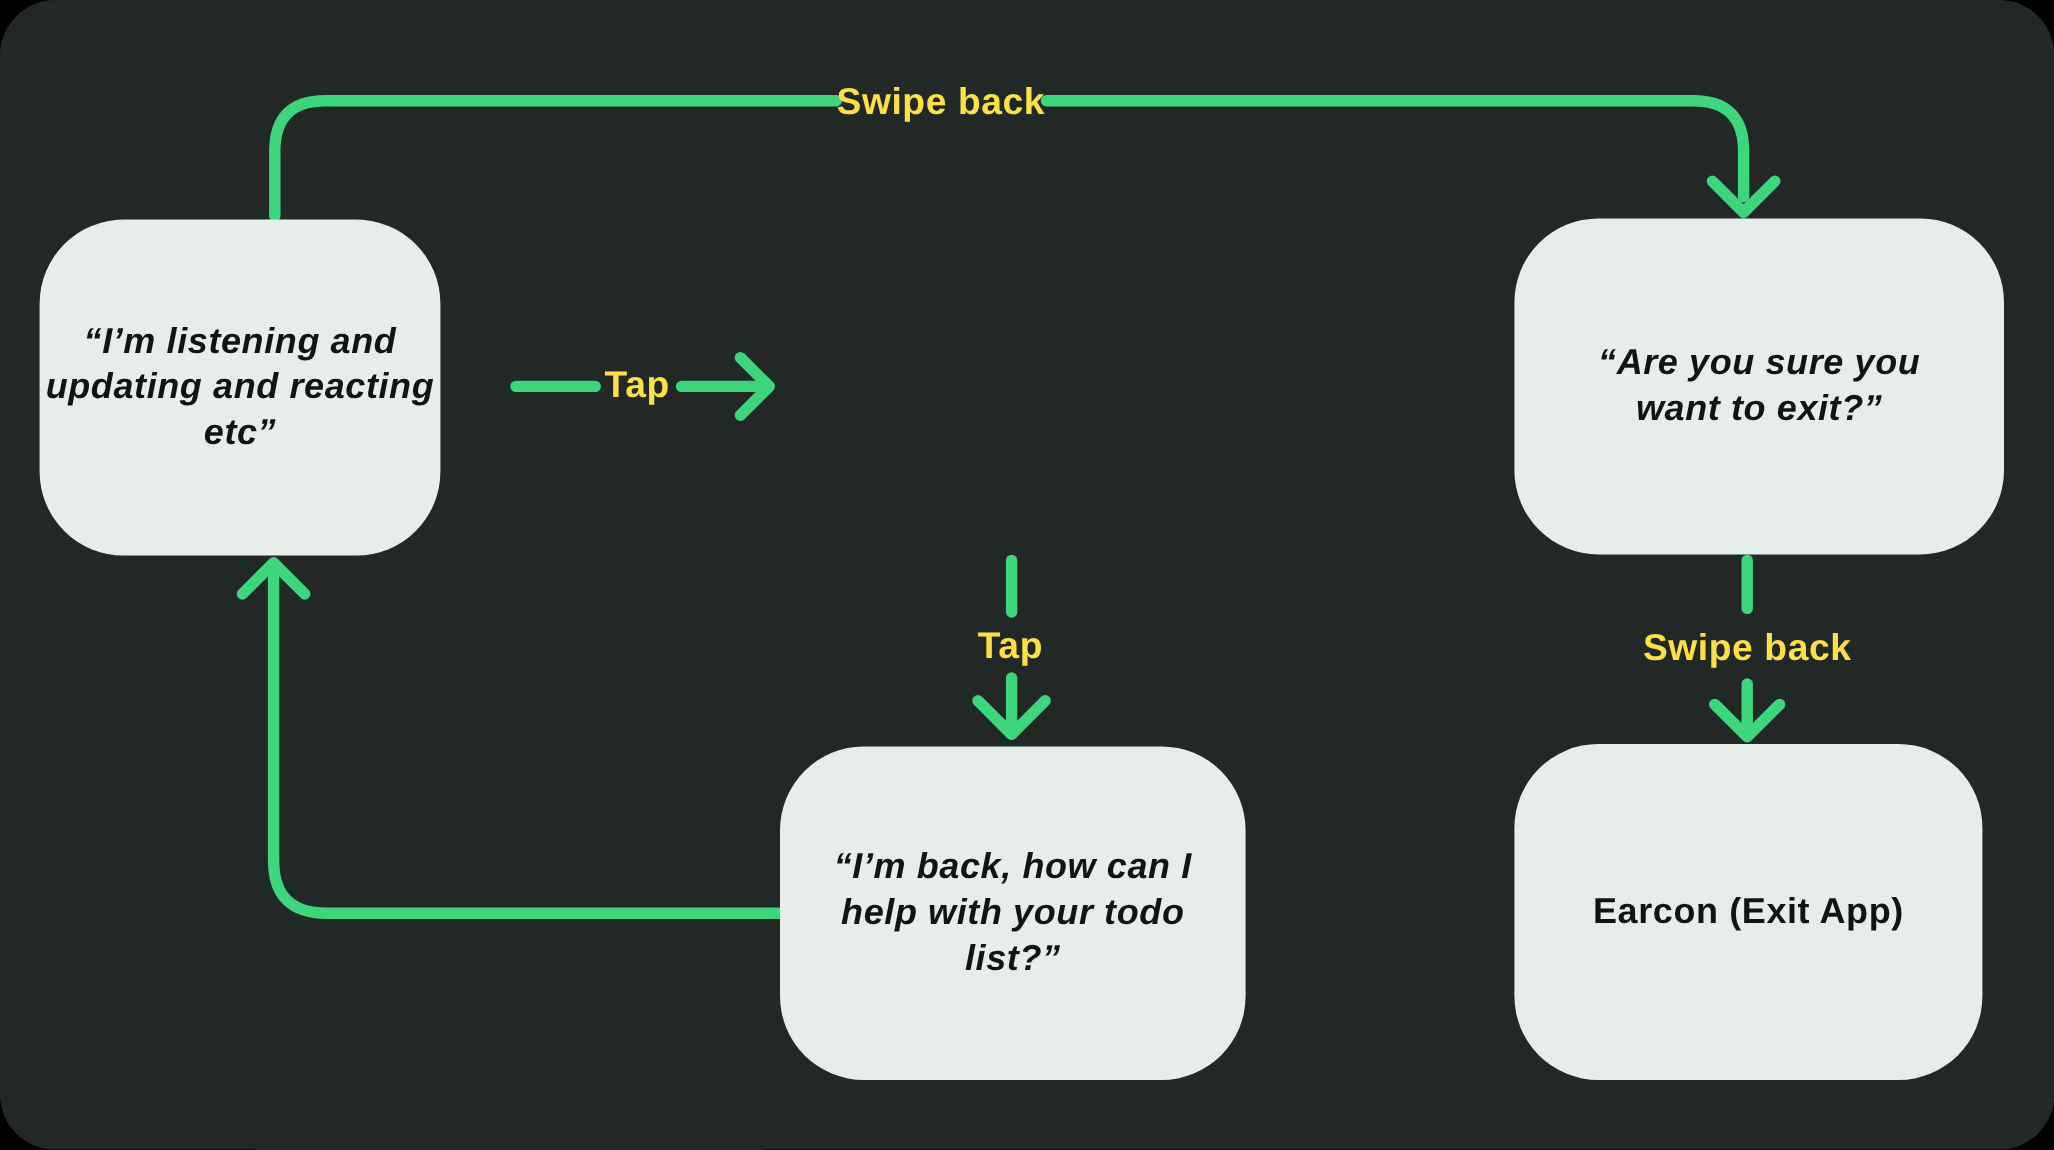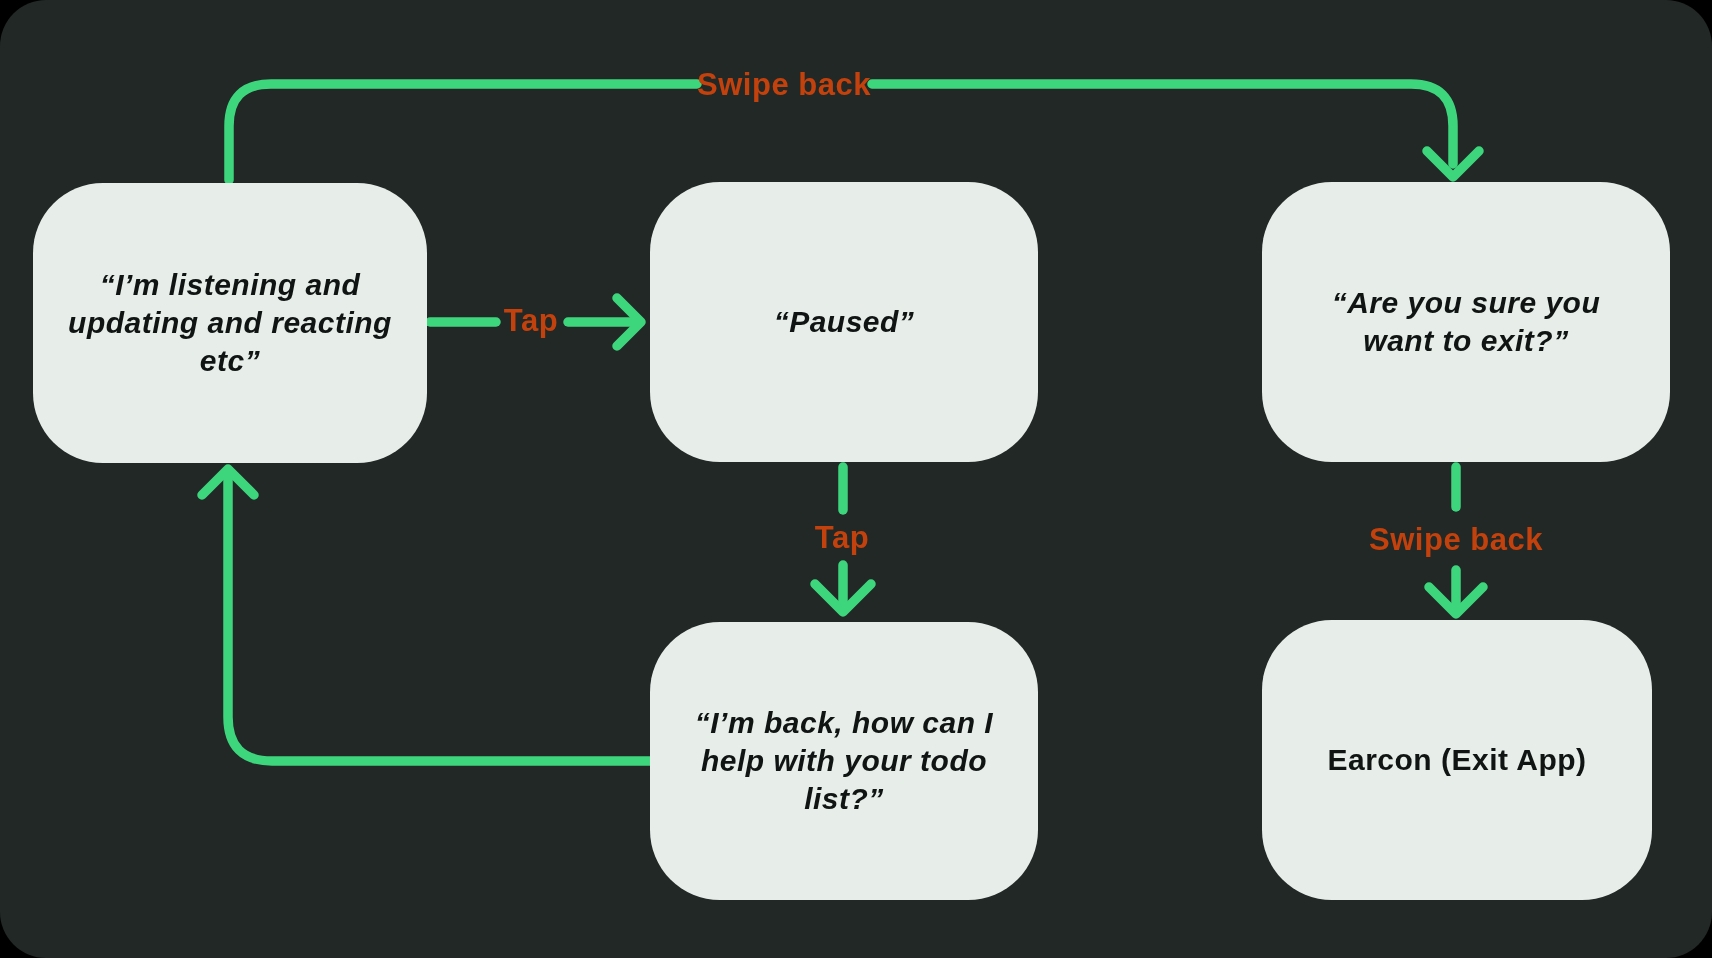--- a/index.html
+++ b/index.html
@@ -44,34 +44,34 @@
   .node .node-label {
     font-weight: 700;
     font-size: 30px;
     line-height: 38px;
     color: #101513;
     letter-spacing: 0.5px;
   }
   .node .quote {
     font-style: italic;
   }
-  .node-listening     { left: 33px;   top: 183px; width: 394px; height: 280px; }
+  .node-listening     { left: 33px;   top: 183px; width: 334px; height: 280px; }
   .node-listening .node-label { max-width: 350px; }
   .node-paused        { left: 650px;  top: 182px; width: 388px; height: 280px; }
   .node-confirm-exit  { left: 1262px; top: 182px; width: 408px; height: 280px; }
   .node-confirm-exit .node-label { max-width: 310px; }
   .node-im-back       { left: 650px;  top: 622px; width: 388px; height: 278px; }
   .node-im-back .node-label { max-width: 345px; }
   .node-earcon        { left: 1262px; top: 620px; width: 390px; height: 280px; }
   .edge-label {
     position: absolute;
     transform: translate(-50%, -50%);
     font-weight: 700;
     font-size: 31px;
-    color: #c2410c;
+    color: #fde047;
     letter-spacing: 0.5px;
     white-space: nowrap;
   }
   .lbl-swipe-top   { left: 784px;  top: 85px;  }
   .lbl-tap-h       { left: 531px;  top: 321px; }
   .lbl-tap-v       { left: 842px;  top: 538px; }
   .lbl-swipe-right { left: 1456px; top: 540px; }
 </style>
 </head>
 <body>
@@ -98,23 +98,20 @@
 
     <path d="M 1456 467 L 1456 507"></path>
     <path d="M 1456 570 L 1456 609"></path>
     <path d="M 1429 587 L 1456 614 L 1483 587"></path>
   </svg>
 
   <div class="node node-listening">
     <div class="node-label quote">“I’m listening and updating and reacting etc”</div>
   </div>
 
-  <div class="node node-paused">
-    <div class="node-label quote">“Paused”</div>
-  </div>
 
   <div class="node node-confirm-exit">
     <div class="node-label quote">“Are you sure you want to exit?”</div>
   </div>
 
   <div class="node node-earcon">
     <div class="node-label">Earcon (Exit App)</div>
   </div>
 
   <div class="node node-im-back">

